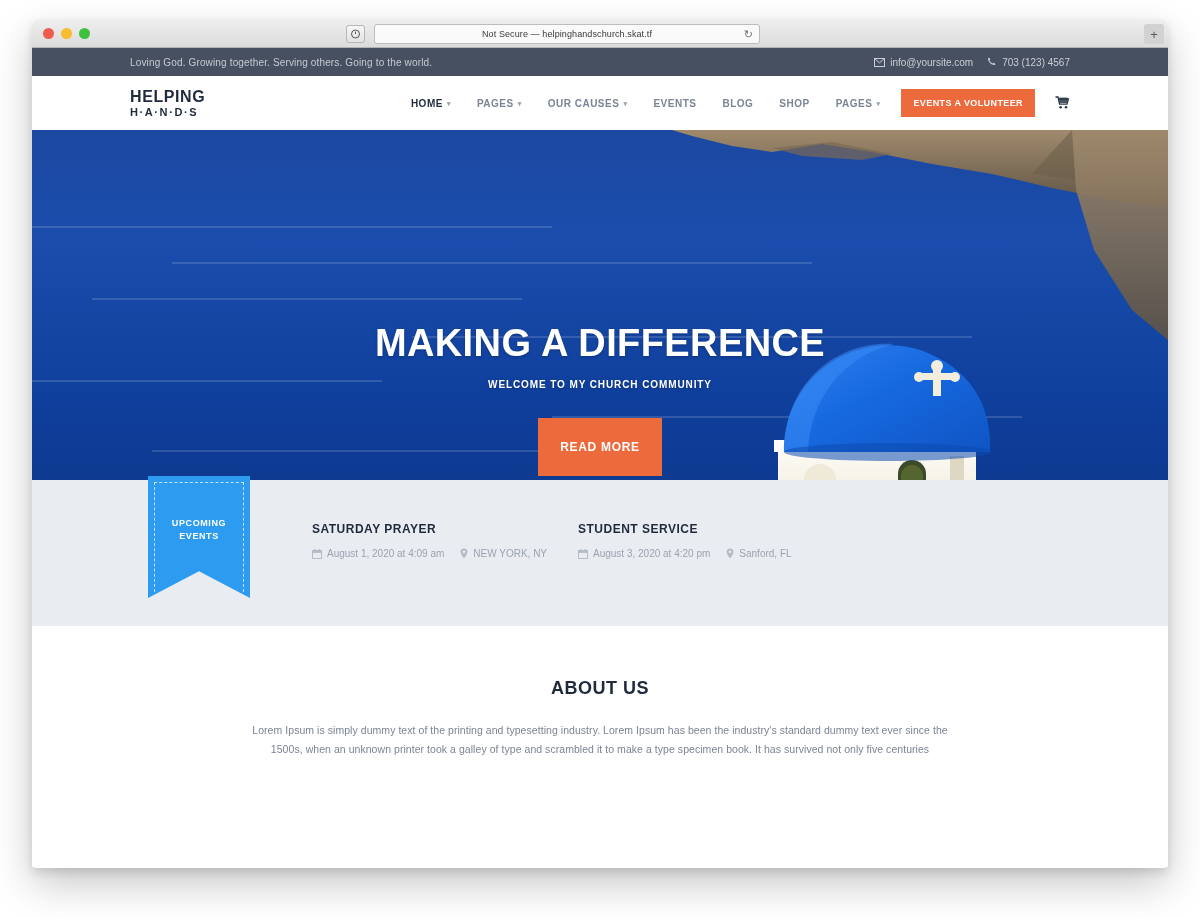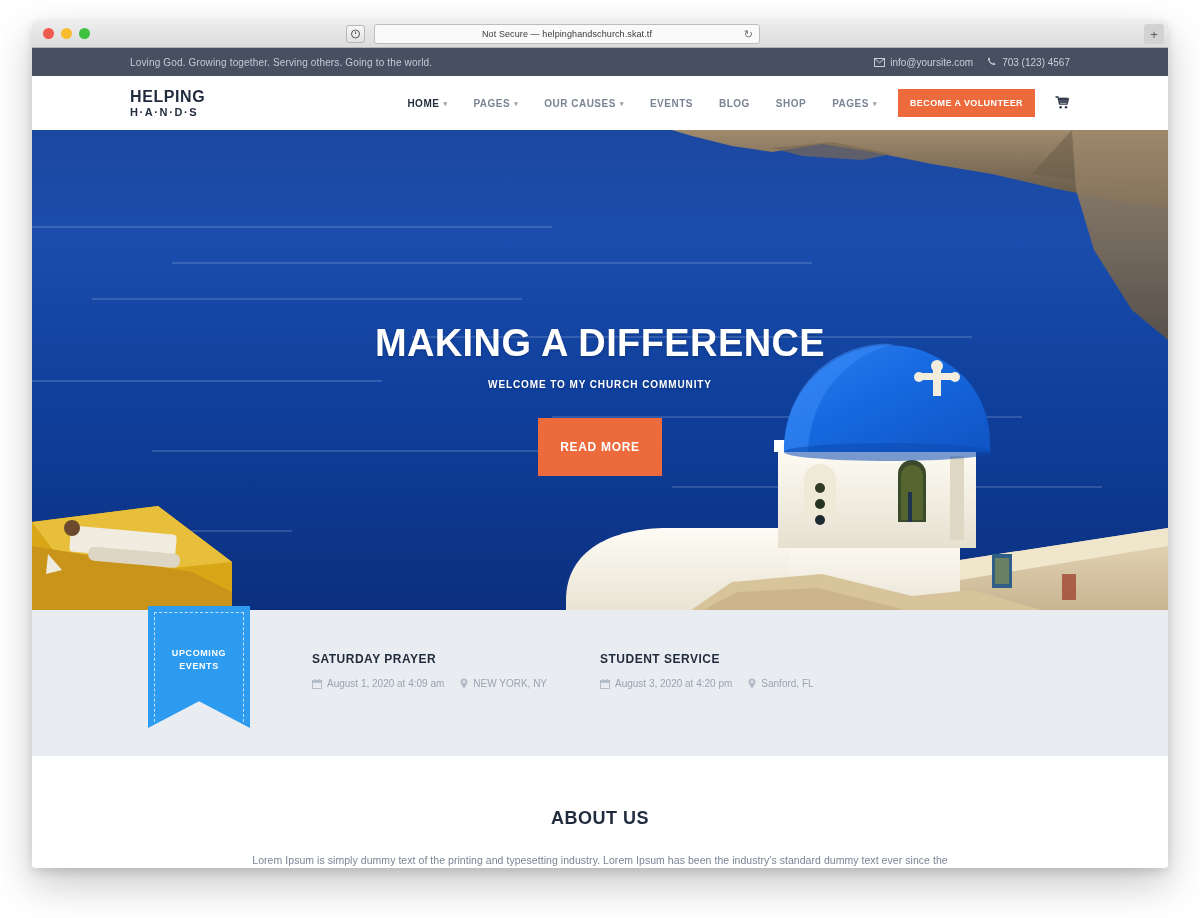--- a/index.html
+++ b/index.html
@@ -112,21 +112,21 @@
   .caret { font-size: 7px; color: #9aa2af; line-height: 1; }
   #volunteer-button {
     background: #ec6a3c; color: #ffffff;
     font-size: 9px; font-weight: bold; letter-spacing: .4px;
     padding: 9px 12px; margin-left: 8px; white-space: nowrap;
   }
   #cart-button { margin-left: 20px; display: flex; align-items: center; }
 
   
   #hero {
-    position: relative; height: 480px; overflow: hidden;
+    position: relative; height: 350px; overflow: hidden;
     background: #6d28d9;
   }
   #hero-art { position: absolute; inset: 0; }
   #hero-overlay {
     position: absolute; inset: 0;
     display: flex; flex-direction: column;
     align-items: center; justify-content: flex-start;
     padding-top: 192px;
   }
   #hero-title {
@@ -276,21 +276,21 @@
             <span>BLOG</span>
           </div>
           <div class="nav-item">
             <span>SHOP</span>
           </div>
           <div class="nav-item">
             <span>PAGES</span>
             <span class="caret">▾</span>
           </div>
 
-          <div id="volunteer-button">BECOME A VOLUNTEER</div>
+          <div id="volunteer-button">EVENTS A VOLUNTEER</div>
 
           <div id="cart-button">
             <svg width="15" height="14" viewBox="0 0 15 14" aria-hidden="true">
               <path d="M0.5 1 H3 L4.6 8.2 H12 L13.4 3 H3.6" fill="none" stroke="#2a3547" stroke-width="1.3"></path>
               <rect x="4.2" y="1.6" width="8.4" height="5.4" fill="#2a3547" opacity="0.85"></rect>
               <circle cx="5.6" cy="11.3" r="1.25" fill="#2a3547"></circle>
               <circle cx="11" cy="11.3" r="1.25" fill="#2a3547"></circle>
             </svg>
           </div>
         </div>
@@ -436,21 +436,21 @@
                 <svg width="8" height="11" viewBox="0 0 8 11" aria-hidden="true">
                   <path d="M4 0.4 C1.9 0.4 0.5 1.9 0.5 3.8 C0.5 6.2 4 10.6 4 10.6 C4 10.6 7.5 6.2 7.5 3.8 C7.5 1.9 6.1 0.4 4 0.4 Z" fill="#b4bcc7"></path>
                   <circle cx="4" cy="3.8" r="1.3" fill="#e9edf2"></circle>
                 </svg>
               </span>
               <span>NEW YORK, NY</span>
             </div>
           </div>
         </div>
 
-        <div class="event-block" style="left:470px;">
+        <div class="event-block" style="left:448px;">
           <div class="event-title">STUDENT SERVICE</div>
           <div class="event-meta">
             <div class="meta-item">
               <span>
                 <svg width="10" height="10" viewBox="0 0 10 10" aria-hidden="true">
                   <rect x="0.5" y="1.5" width="9" height="8" fill="none" stroke="#b4bcc7"></rect>
                   <rect x="0.5" y="1.5" width="9" height="2.4" fill="#b4bcc7"></rect>
                   <rect x="2" y="0" width="1.4" height="2.4" fill="#b4bcc7"></rect>
                   <rect x="6.6" y="0" width="1.4" height="2.4" fill="#b4bcc7"></rect>
                 </svg>

